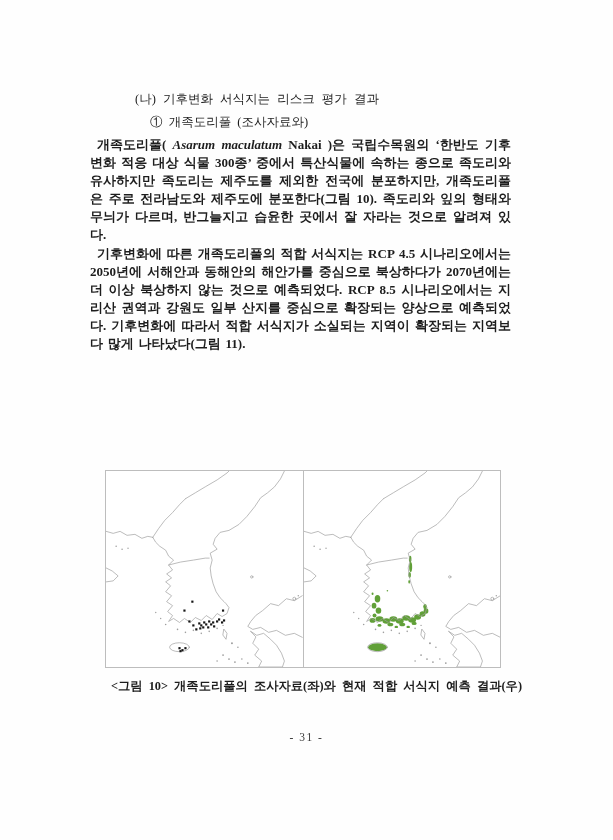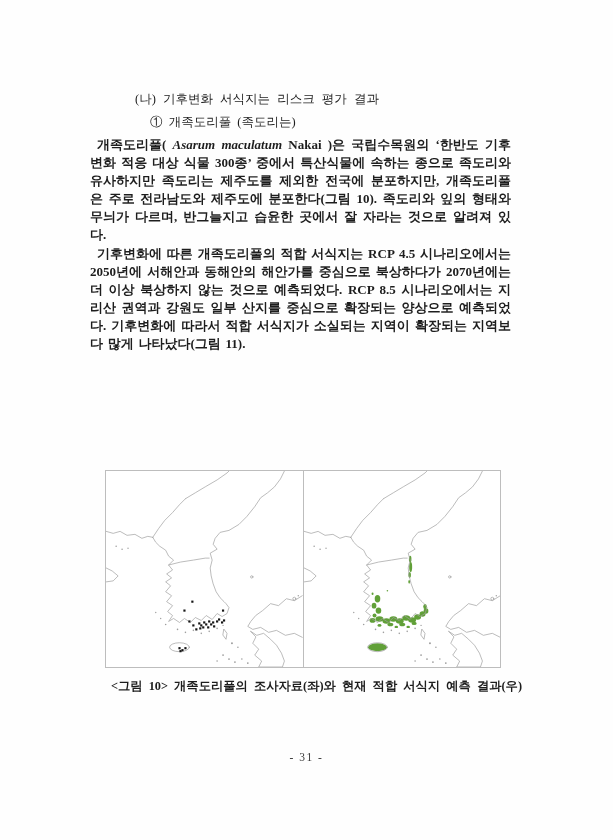--- a/index.html
+++ b/index.html
@@ -37,30 +37,30 @@
     fill:none; stroke:var(--coast,#9e9e9e); stroke-width:0.7;
     stroke-linejoin:round; stroke-linecap:round;
   }
   .coast-lines circle.speck { fill:var(--coast,#9e9e9e); stroke:none; }
   .caption {
     position:absolute; left:90px; top:678px; width:421px;
     text-align:center; font-size:12.3px; font-weight:600; word-spacing:3px;margin-left:16px;
   }
   .pagenum {
     position:absolute; left:0; top:731px; width:613px;
-    text-align:center; font-size:11.5px; color:#3a3a3a; letter-spacing:1.5px;margin-top:20px;
+    text-align:center; font-size:11.5px; color:#3a3a3a; letter-spacing:1.5px;
   }
 </style>
 </head>
 <body>
 
 <div class="page">
 
   <div class="h1">(나) 기후변화 서식지는 리스크 평가 결과</div>
-  <div class="h2">① 개족도리풀 (족도리는)</div>
+  <div class="h2">① 개족도리풀 (조사자료와)</div>
 
   <div class="body-text">
     <p><span>개족도리풀( </span><i>Asarum maculatum</i><span> Nakai )은 국립수목원의 ‘한반도 기후변화 적응 대상 식물 300종’ 중에서 특산식물에 속하는 종으로 족도리와 유사하지만 족도리는 제주도를 제외한 전국에 분포하지만, 개족도리풀은 주로 전라남도와 제주도에 분포한다(그림 10). 족도리와 잎의 형태와 무늬가 다르며, 반그늘지고 습윤한 곳에서 잘 자라는 것으로 알려져 있다.</span></p>
     <p>기후변화에 따른 개족도리풀의 적합 서식지는 RCP 4.5 시나리오에서는 2050년에 서해안과 동해안의 해안가를 중심으로 북상하다가 2070년에는 더 이상 북상하지 않는 것으로 예측되었다. RCP 8.5 시나리오에서는 지리산 권역과 강원도 일부 산지를 중심으로 확장되는 양상으로 예측되었다. 기후변화에 따라서 적합 서식지가 소실되는 지역이 확장되는 지역보다 많게 나타났다(그림 11).</p>
   </div>
 
   <div class="figure">
 
     <div class="map">
       <svg viewBox="0 0 198 198">

